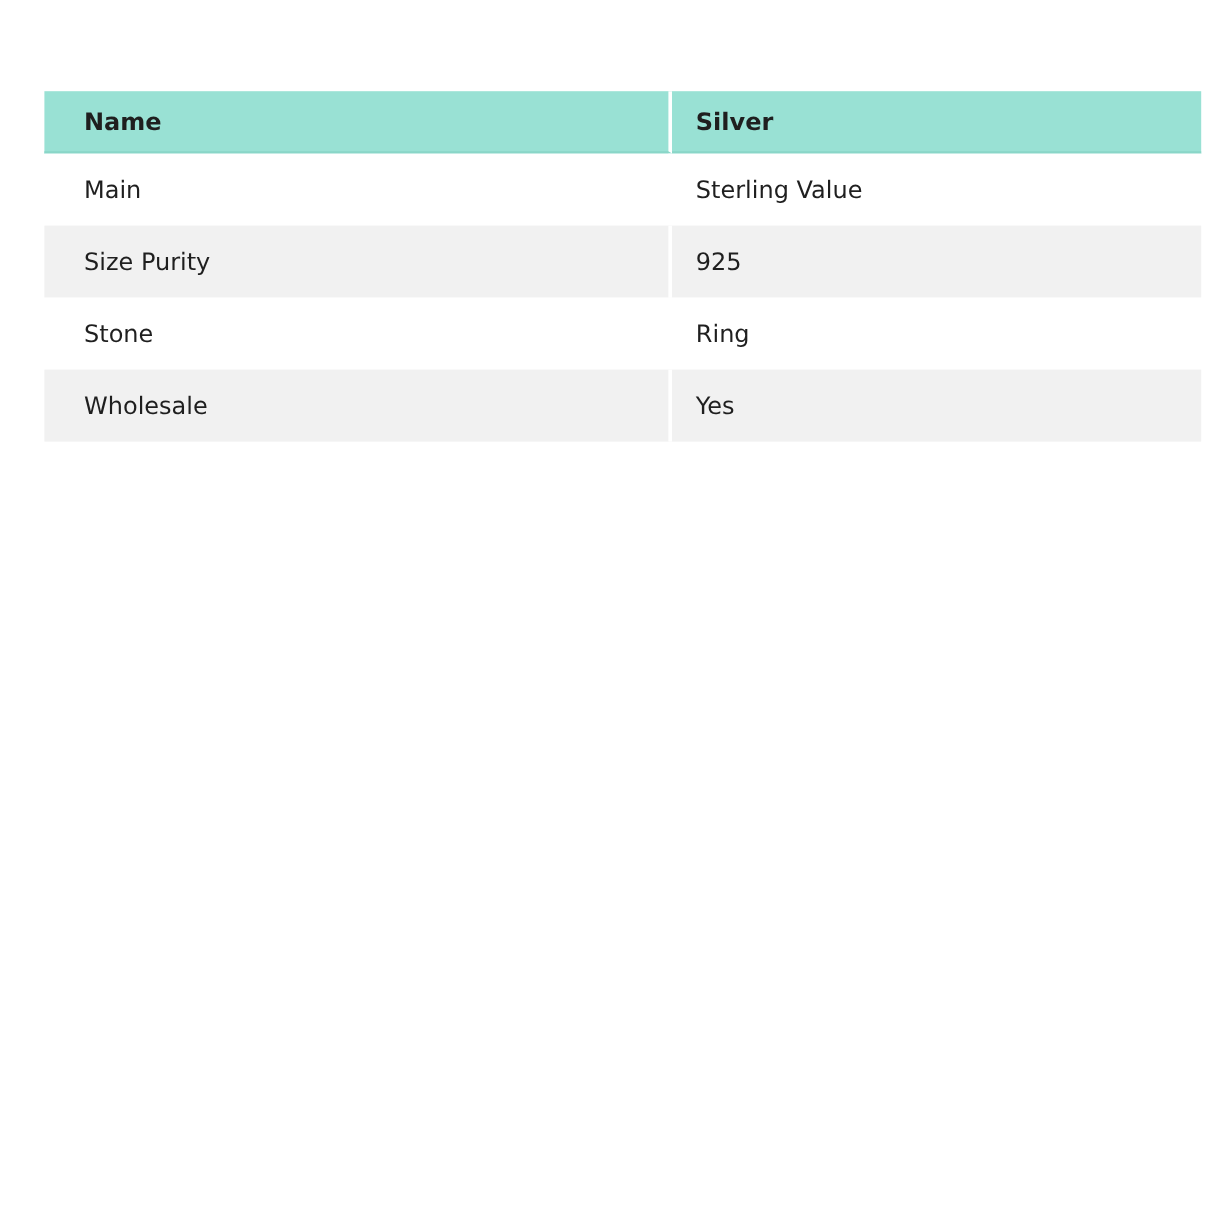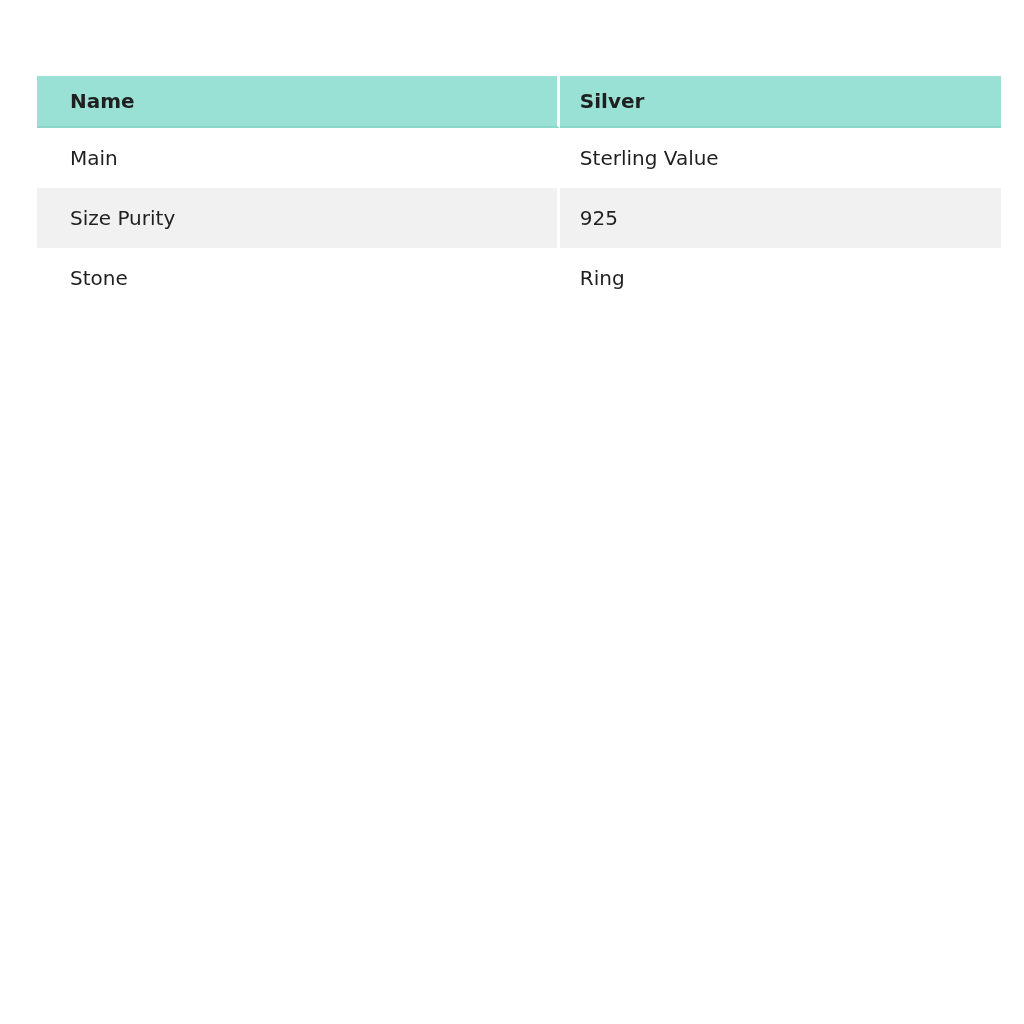--- a/index.html
+++ b/index.html
@@ -80,15 +80,19 @@
         <td>Sterling Value</td>
       </tr>
       <tr>
         <td>Size Purity</td>
         <td>925</td>
       </tr>
       <tr>
         <td>Stone</td>
         <td>Ring</td>
       </tr>
+      <tr>
+        <td>Wholesale</td>
+        <td>Yes</td>
+      </tr>
     </tbody>
   </table>
 </div>
 
 </body></html>

